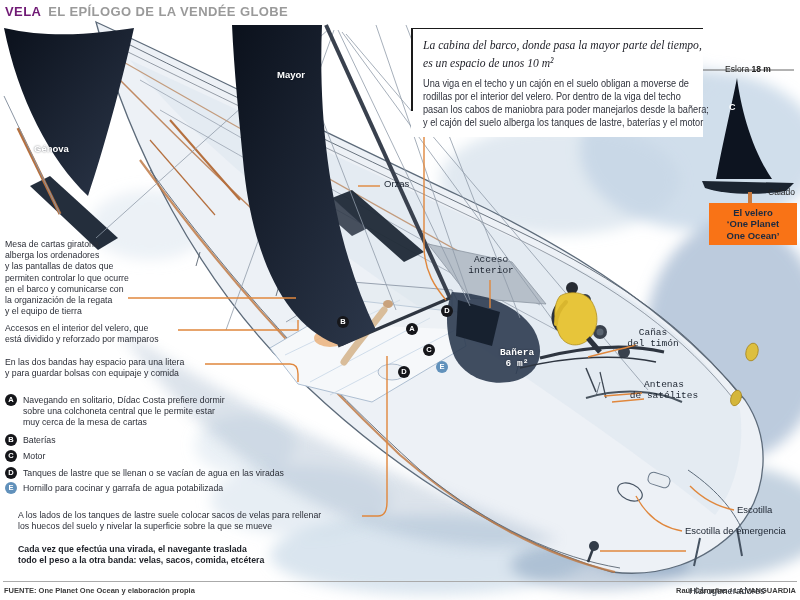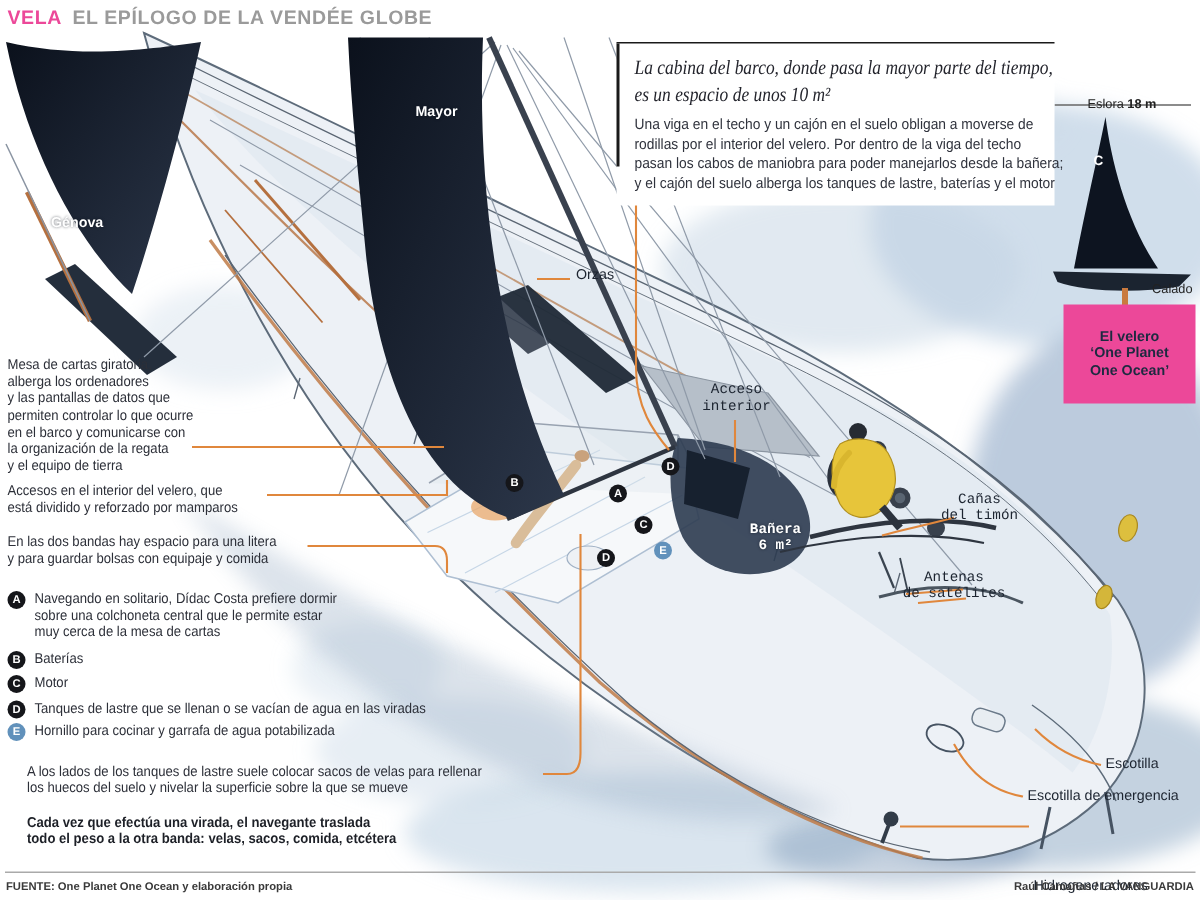--- a/index.html
+++ b/index.html
@@ -1,21 +1,21 @@
 <!DOCTYPE html>
 <html><head>
 <meta charset="utf-8">
 <style>
   html,body{margin:0;padding:0;}
   body{width:800px;height:600px;background:#fff;font-family:"Liberation Sans",sans-serif;}
   .stage{position:relative;width:800px;height:600px;overflow:hidden;background:#fff;}
   .illus{position:absolute;left:0;top:0;pointer-events:none;}
 
   .hdr{position:absolute;left:5px;top:4px;font-size:13px;font-weight:bold;letter-spacing:.4px;white-space:nowrap;}
-  .hdr .kicker{color:#ec4899;margin-right:7px;}
+  .hdr .kicker{color:#701a75;margin-right:7px;}
   .hdr .title{color:#9a9a9a;}
 
   .intro{position:absolute;left:411px;top:28px;width:292px;background:#fff;border-top:1.5px solid #1a1a1a;}
   .intro::before{content:"";position:absolute;left:0;top:0;width:1.5px;height:82px;background:#1a1a1a;}
   .intro h1{margin:7px 0 6px 12px;font-family:"Liberation Serif",serif;font-style:italic;font-weight:normal;
             font-size:13.5px;line-height:1.3;color:#23242c;white-space:pre;transform:scaleX(.86);transform-origin:0 0;}
   .intro p{margin:0 0 8px 12px;font-size:10px;line-height:1.3;color:#2f323c;white-space:pre;
            transform:scaleX(.92);transform-origin:0 0;}
 
   .note{position:absolute;font-size:9.5px;line-height:1.18;color:#2c2f38;white-space:pre-line;
@@ -33,22 +33,22 @@
   .deck-marker.blue{background:#6191bb;}
 
   .lbl{position:absolute;font-size:9.5px;line-height:1.12;color:#1c2430;white-space:pre-line;}
   .lbl.white{color:#fff;font-weight:bold;text-shadow:0 0 2px rgba(10,16,26,.6);}
   .lbl.center{text-align:center;font-family:Liberation Mono, monospace;}
 
   .dim{position:absolute;font-size:8.5px;line-height:1.25;color:#222;white-space:pre-line;}
   .dim .val{font-weight:bold;}
   .dim.right{text-align:right;}
   .sail-logo{position:absolute;left:729px;top:102px;color:#fff;font-size:9px;font-weight:bold;}
-  .boatbox{position:absolute;left:709px;top:203px;width:88px;background:#ec4899;color:#1d2a40;
-           font-size:9.5px;line-height:1.2;font-weight:bold;text-align:center;padding:16px 0;white-space:pre-line;}
+  .boatbox{position:absolute;left:709px;top:203px;width:88px;background:#f97316;color:#1d2a40;
+           font-size:9.5px;line-height:1.2;font-weight:bold;text-align:center;padding:4px 0;white-space:pre-line;}
 
   .footline{position:absolute;left:3px;right:3px;top:581px;border-top:1px solid #aaa;}
   .src{position:absolute;left:4px;top:586px;font-size:7.5px;font-weight:bold;color:#3a3a3a;}
   .credit{position:absolute;right:4px;top:586px;font-size:7.5px;font-weight:bold;color:#3a3a3a;}
 </style>
 </head>
 <body>
 
 <div class="stage">
 
@@ -233,21 +233,21 @@
 
   <div class="lbl white" style="left:248px;top:70px;margin-left:29px;">Mayor</div>
   <div class="lbl white" style="left:34px;top:144px;">Génova</div>
   <div class="lbl" style="left:384px;top:179px;">Orzas</div>
   <div class="lbl center" style="left:462px;top:255px;width:58px;">Acceso
 interior</div>
   <div class="lbl white center" style="left:494px;top:348px;width:46px;">Bañera
 6 m²</div>
   <div class="lbl center" style="left:620px;top:328px;width:66px;">Cañas
 del timón</div>
-  <div class="lbl center" style="left:600px;top:380px;width:72px;">Antenas
+  <div class="lbl center" style="left:628px;top:380px;width:72px;">Antenas
 de satélites</div>
   <div class="lbl" style="left:737px;top:505px;">Escotilla</div>
   <div class="lbl" style="left:685px;top:526px;">Escotilla de emergencia</div>
   <div class="lbl" style="left:689px;top:546px;margin-top:40px;">Hidrogeneradores</div>
 
   <span class="deck-marker" style="left:337px;top:316px;">B</span>
   <span class="deck-marker" style="left:406px;top:323px;">A</span>
   <span class="deck-marker" style="left:441px;top:305px;">D</span>
   <span class="deck-marker" style="left:423px;top:344px;">C</span>
   <span class="deck-marker" style="left:398px;top:366px;">D</span>

